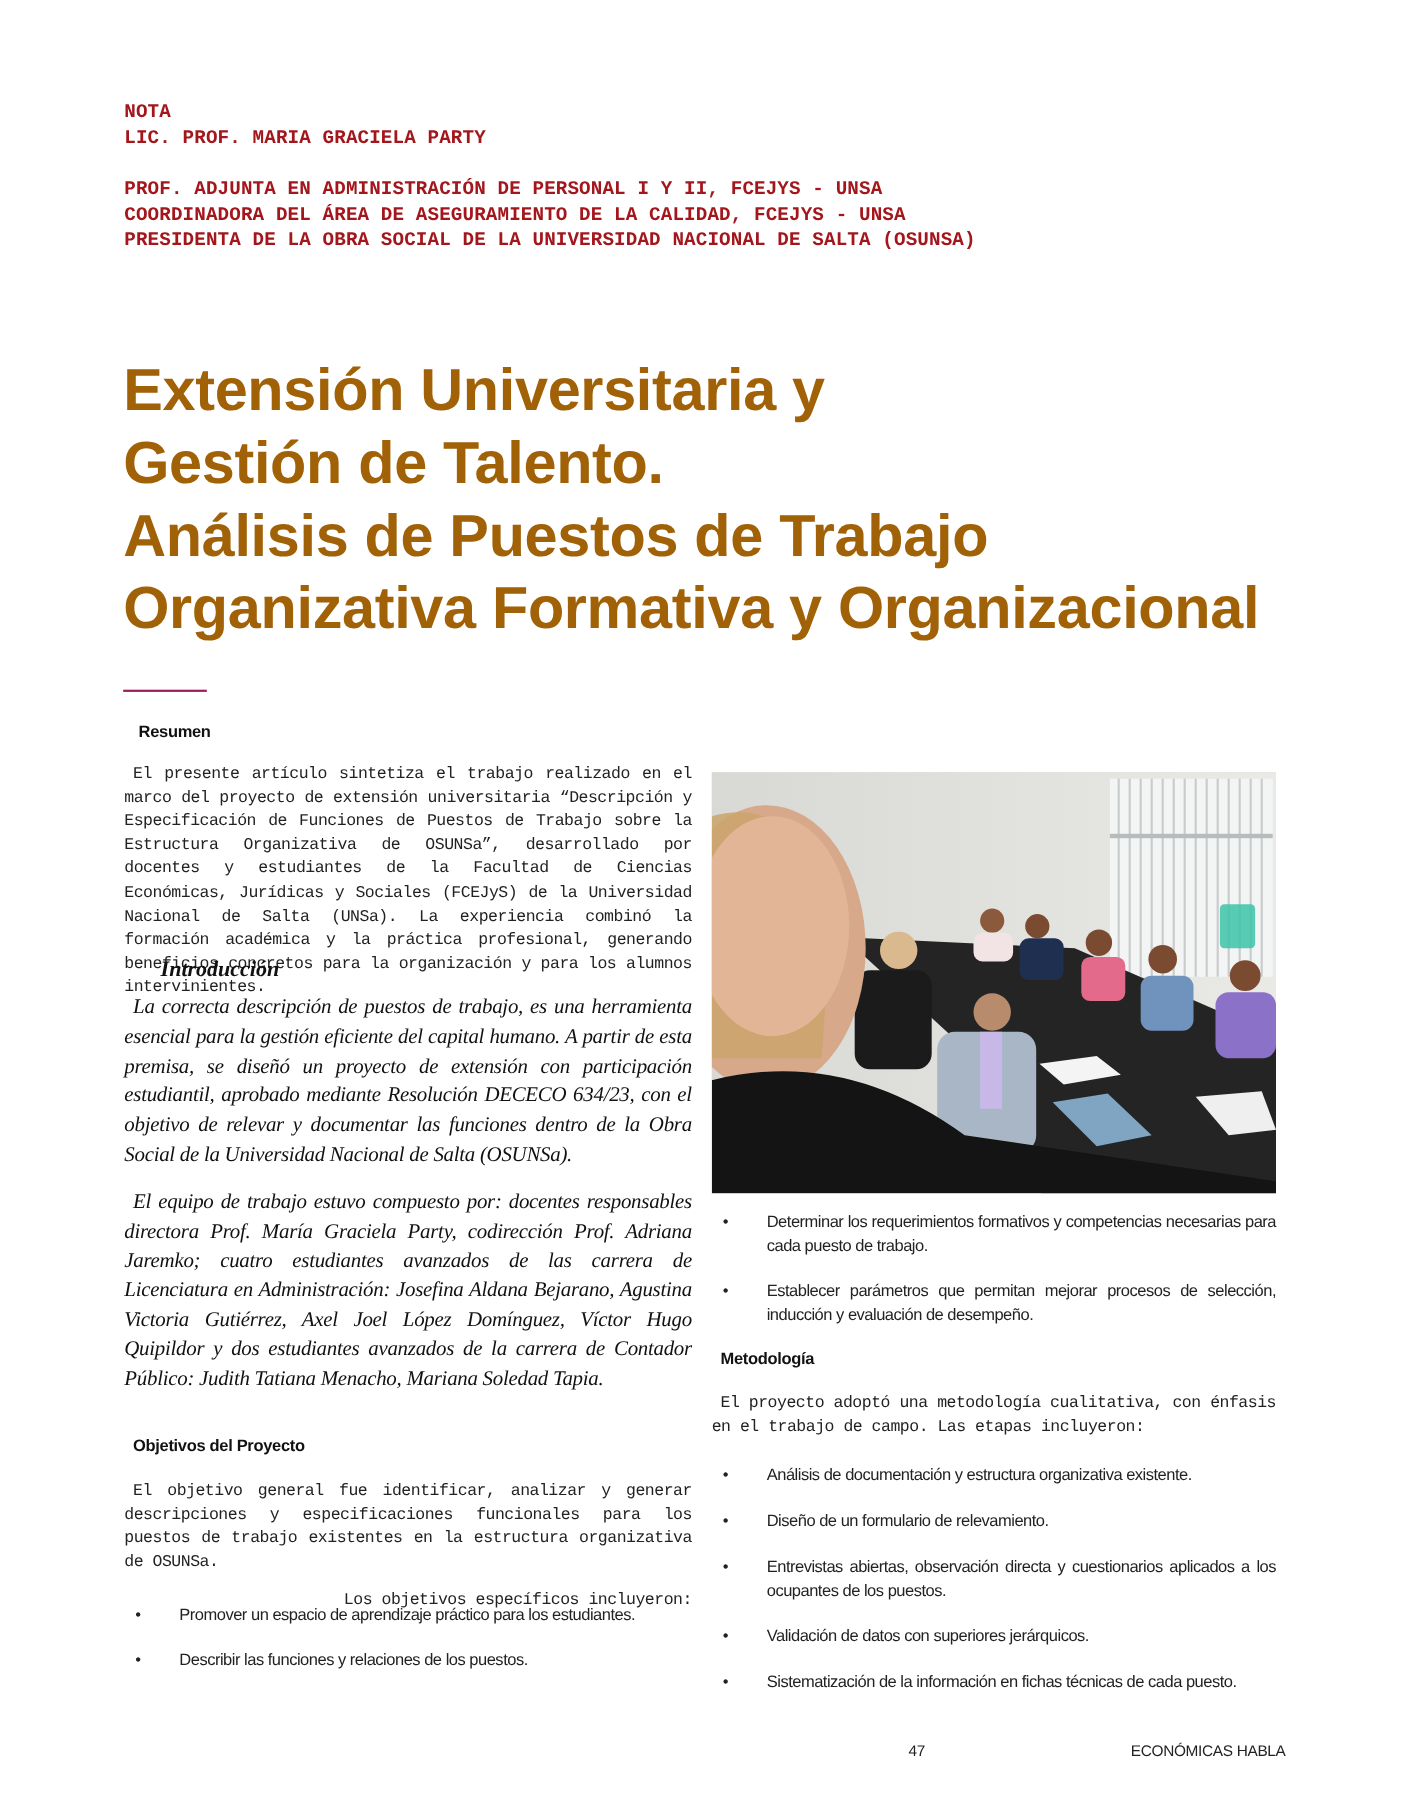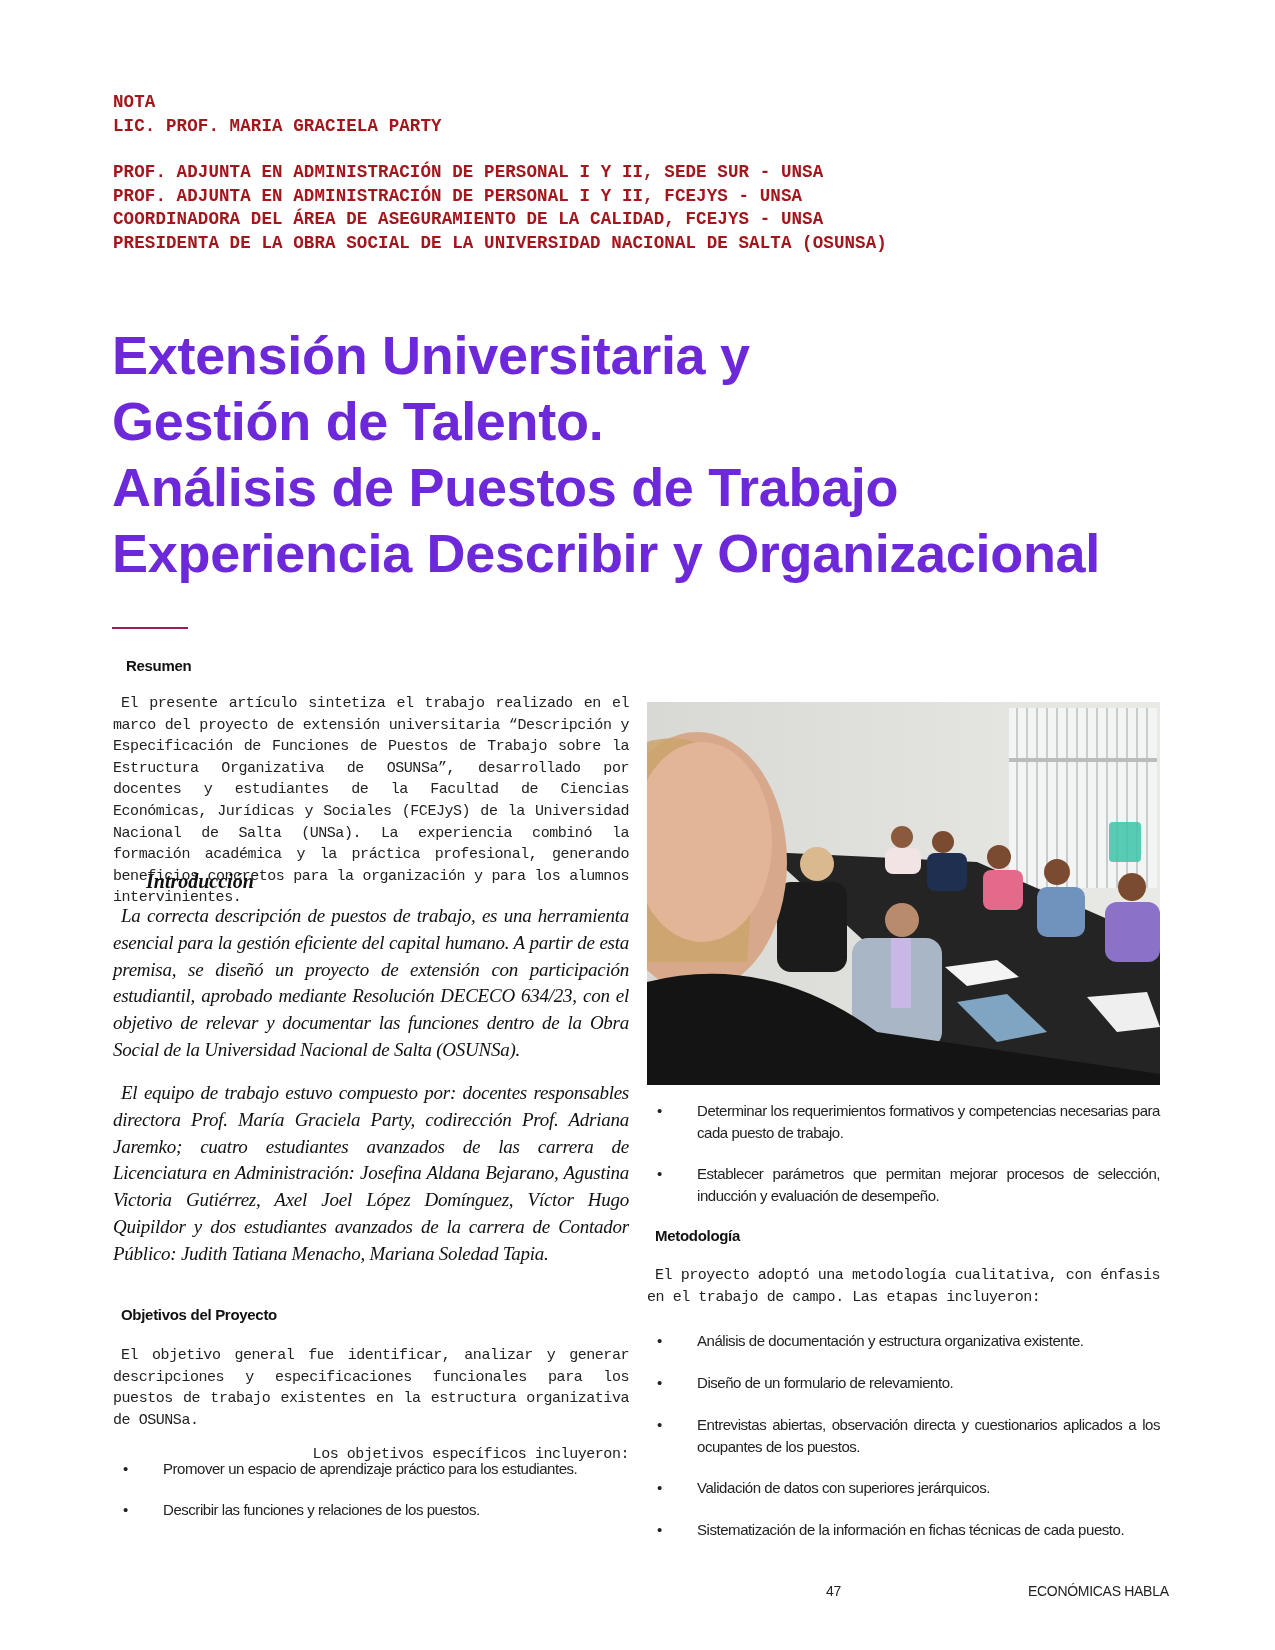--- a/index.html
+++ b/index.html
@@ -5,21 +5,21 @@
   html, body { margin: 0; padding: 0; background: #ffffff; }
   body { width: 1275px; height: 1650px; position: relative; overflow: hidden; color: #1a1a1a; }
   .abs { position: absolute; }
 
   
   .header { left: 113px; top: 91px; width: 900px; font-family: Liberation Mono, monospace; font-weight: bold; color: #a3161c; font-size: 17.5px; line-height: 23.5px; letter-spacing: 0.1px; }
   .header .line { display: block; white-space: nowrap; }
   .header .gap { height: 23px; }
 
   
-  .title { left: 112px; top: 322px; width: 1100px; font-family: "Liberation Sans", sans-serif; font-weight: bold; color: #6d28d9; font-size: 54px; line-height: 66px; letter-spacing: -0.3px; }
+  .title { left: 112px; top: 322px; width: 1100px; font-family: "Liberation Sans", sans-serif; font-weight: bold; color: #a16207; font-size: 54px; line-height: 66px; letter-spacing: -0.3px; }
   .title .line { display: block; white-space: nowrap; }
 
   .rule { left: 112px; top: 627px; width: 76px; height: 2px; background: #9c1b5a; }
   .sans { font-family: Liberation Mono, monospace; font-size: 15px; line-height: 21.6px; color: #222; letter-spacing: -0.45px; word-spacing: 0px; }
   .justify { text-align: justify; }
   .h-sans { font-family: "Liberation Sans", sans-serif; font-weight: bold; font-size: 15px; color: #111; letter-spacing: -0.3px; }
   .h-serif { font-family: "Liberation Serif", serif; font-weight: bold; font-style: italic; font-size: 20px; color: #111; }
   .serif-it { font-family: "Liberation Serif", serif; font-style: italic; font-size: 19px; line-height: 26.8px; color: #111; text-align: justify; letter-spacing: -0.25px; }
 
   .bullet { position: absolute; display: flex; font-family: "Liberation Sans", sans-serif; font-size: 15px; line-height: 21.6px; color: #222; letter-spacing: -0.45px; }
@@ -30,31 +30,30 @@
 
   .footer { font-family: "Liberation Sans", sans-serif; font-size: 14px; color: #222; letter-spacing: -0.3px; }
 </style>
 </head>
 <body>
 
 <div class="abs header">
   <span class="line">NOTA</span>
   <span class="line">LIC. PROF. MARIA GRACIELA PARTY</span>
   <div class="gap"></div>
-  <span class="line">PROF. ADJUNTA EN ADMINISTRACIÓN DE PERSONAL I Y II, SEDE SUR - UNSA</span>
   <span class="line">PROF. ADJUNTA EN ADMINISTRACIÓN DE PERSONAL I Y II, FCEJYS - UNSA</span>
   <span class="line">COORDINADORA DEL ÁREA DE ASEGURAMIENTO DE LA CALIDAD, FCEJYS - UNSA</span>
   <span class="line">PRESIDENTA DE LA OBRA SOCIAL DE LA UNIVERSIDAD NACIONAL DE SALTA (OSUNSA)</span>
 </div>
 
 <h1 class="abs title" style="margin:0;">
   <span class="line">Extensión Universitaria y</span>
   <span class="line">Gestión de Talento.</span>
   <span class="line">Análisis de Puestos de Trabajo</span>
-  <span class="line">Experiencia Describir y Organizacional</span>
+  <span class="line">Organizativa Formativa y Organizacional</span>
 </h1>
 
 <div class="abs rule"></div>
 
 <div class="abs h-sans" style="left:126px; top:657px;">Resumen</div>
 
 <p class="abs sans justify" style="left:113px; top:693px; width:516px; margin:0; text-indent:8px;">El presente artículo sintetiza el trabajo realizado en el marco del proyecto de extensión universitaria “Descripción y Especificación de Funciones de Puestos de Trabajo sobre la Estructura Organizativa de OSUNSa”, desarrollado por docentes y estudiantes de la Facultad de Ciencias Económicas, Jurídicas y Sociales (FCEJyS) de la Universidad Nacional de Salta (UNSa). La experiencia combinó la formación académica y la práctica profesional, generando beneficios concretos para la organización y para los alumnos intervinientes.</p>
 
 <div class="abs h-serif" style="left:122px; top:870px;margin-left:24px;">Introducción</div>
 

